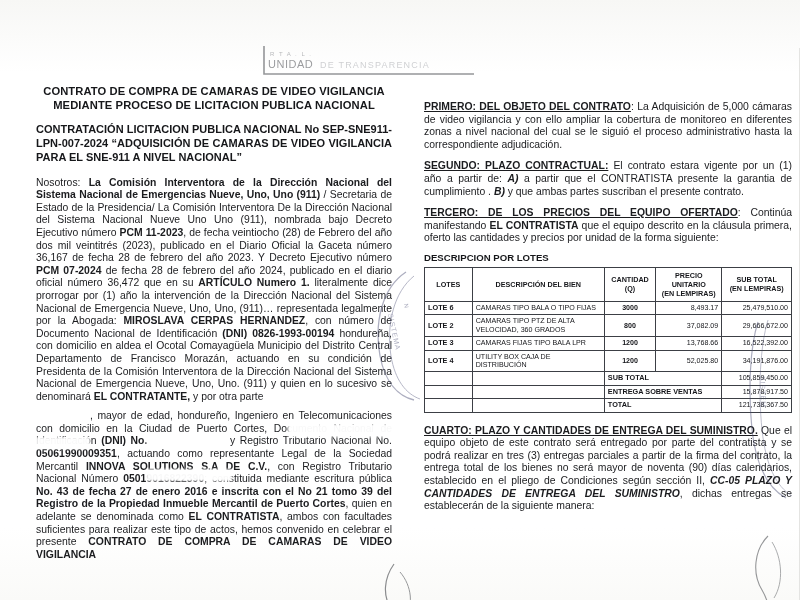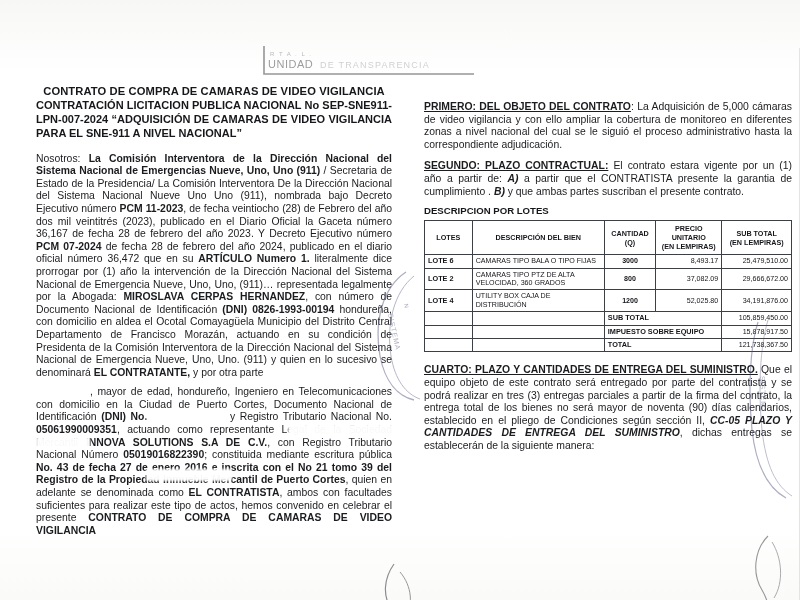--- a/index.html
+++ b/index.html
@@ -135,20 +135,21 @@
     <text x="8" y="10" font-family="Liberation Sans, sans-serif" font-size="6" fill="#7d7f84" letter-spacing="1.5">R  T  A        .         L .</text>
     <text x="6" y="22" font-family="Liberation Sans, sans-serif" font-size="11" fill="#4a4c51" letter-spacing="0.5">UNIDAD</text>
     <text x="58" y="22" font-family="Liberation Sans, sans-serif" font-size="9" fill="#a9abb0" letter-spacing="1.2">DE  TRANSPARENCIA</text>
   </svg>
 
   <div class="col col-left">
 
     <div style="height:36px"></div>
 
     <div class="title">CONTRATO DE COMPRA DE CAMARAS DE VIDEO VIGILANCIA</div>
+    <div class="title" style="margin-bottom:10px">MEDIANTE PROCESO DE LICITACION PUBLICA NACIONAL</div>
 
     <p class="headpara"><span>CONTRATACIÓN LICITACION PUBLICA NACIONAL No SEP-SNE911-LPN-007-2024 </span><span>“ADQUISICIÓN DE CAMARAS DE VIDEO VIGILANCIA PARA EL SNE-911 A NIVEL NACIONAL”</span></p>
 
     <div style="height:5px"></div>
 
     <p class="para"><span>Nosotros: </span><b>La Comisión Interventora de la Dirección Nacional del Sistema Nacional de Emergencias Nueve, Uno, Uno (911)</b><span> / Secretaria de Estado de la Presidencia/ La Comisión Interventora De la Dirección Nacional del Sistema Nacional Nueve Uno Uno (911), nombrada bajo Decreto Ejecutivo número </span><b>PCM 11-2023</b><span>, de fecha veintiocho (28) de Febrero del año dos mil veintitrés (2023), publicado en el Diario Oficial la Gaceta número 36,167 de fecha 28 de febrero del año 2023. Y Decreto Ejecutivo número </span><b>PCM 07-2024</b><span> de fecha 28 de febrero del año 2024, publicado en el diario oficial número 36,472 que en su </span><b>ARTÍCULO Numero 1.</b><span> literalmente dice prorrogar por (1) año la intervención de la Dirección Nacional del Sistema Nacional de Emergencia Nueve, Uno, Uno, (911)… representada legalmente por la Abogada: </span><b>MIROSLAVA CERPAS HERNANDEZ</b><span>, con número de Documento Nacional de Identificación </span><b>(DNI) 0826-1993-00194</b><span> hondureña, con domicilio en aldea el Ocotal Comayagüela Municipio del Distrito Central Departamento de Francisco Morazán, actuando en su condición de Presidenta de la Comisión Interventora de la Dirección Nacional del Sistema Nacional de Emergencia Nueve, Uno, Uno. (911) y quien en lo sucesivo se denominará </span><b>EL CONTRATANTE,</b><span> y por otra parte </span><span class="redact" style="width:96px"></span></p>
 
     <p class="para" style="margin-top:2px"><span class="redact" style="width:52px;margin-right:2px"></span><span>, mayor de edad, hondureño, Ingeniero en Telecomunicaciones con domicilio en la Ciudad de Puerto Cortes, Documento Nacional de Identificación </span><b>(DNI) No.</b><span class="redact" style="width:74px;margin:0 2px"></span><span> y Registro Tributario Nacional No. </span><b>05061990009351</b><span>, actuando como representante Legal de la Sociedad Mercantil </span><b>INNOVA SOLUTIONS S.A DE C.V.</b><span>, con Registro Tributario Nacional Número </span><b>05019016822390</b><span>; constituida mediante escritura pública </span><b>No. 43 de fecha 27 de enero 2016 e inscrita con el No 21 tomo 39 del Registro de la Propiedad Inmueble Mercantil de Puerto Cortes</b><span>, quien en adelante se denominada como </span><b>EL CONTRATISTA</b><span>, ambos con facultades suficientes para realizar este tipo de actos, hemos convenido en celebrar el presente </span><b>CONTRATO DE COMPRA DE CAMARAS DE VIDEO VIGILANCIA</b></p>
 
   </div>
@@ -161,20 +162,21 @@
 
   <div class="col col-right">
 
     <div style="height:44px"></div>
 
 
     <p class="para" style="margin-top:9px"><b class="u">PRIMERO: DEL OBJETO DEL CONTRATO</b><span>: La Adquisición de 5,000 cámaras de video vigilancia y con ello ampliar la cobertura de monitoreo en diferentes zonas a nivel nacional del cual se le siguió el proceso administrativo hasta la correspondiente adjudicación.</span></p>
 
     <p class="para" style="margin-top:9px"><b class="u">SEGUNDO: PLAZO CONTRACTUAL:</b><span> El contrato estara vigente por un (1) año a partir de: </span><b class="it">A)</b><span> a partir que el CONTRATISTA presente la garantia de cumplimiento . </span><b class="it">B)</b><span> y que ambas partes suscriban el presente contrato.</span></p>
 
+    <p class="para" style="margin-top:9px"><b class="u">TERCERO: DE LOS PRECIOS DEL EQUIPO OFERTADO</b><span>: Continúa manifestando </span><b>EL CONTRATISTA</b><span> que el equipo descrito en la cláusula primera, oferto las cantidades y precios por unidad de la forma siguiente:</span></p>
 
     <div class="tbl-caption">DESCRIPCION POR LOTES</div>
 
     <table class="lotes">
       <thead>
         <tr>
           <th style="width:13%">LOTES</th>
           <th style="width:36%">DESCRIPCIÓN DEL BIEN</th>
           <th style="width:14%">
             <span>CANTIDAD</span><br>
@@ -200,37 +202,44 @@
           <td class="num">25,479,510.00</td>
         </tr>
         <tr>
           <td class="lote">LOTE 2</td>
           <td class="desc">CAMARAS TIPO PTZ DE ALTA VELOCIDAD, 360 GRADOS</td>
           <td class="qty">800</td>
           <td class="num">37,082.09</td>
           <td class="num">29,666,672.00</td>
         </tr>
         <tr>
+          <td class="lote">LOTE 3</td>
+          <td class="desc">CAMARAS FIJAS TIPO BALA LPR</td>
+          <td class="qty">1200</td>
+          <td class="num">13,768.66</td>
+          <td class="num">16,522,392.00</td>
+        </tr>
+        <tr>
           <td class="lote">LOTE 4</td>
           <td class="desc">UTILITY BOX CAJA DE DISTRIBUCIÓN</td>
           <td class="qty">1200</td>
           <td class="num">52,025.80</td>
           <td class="num">34,191,876.00</td>
         </tr>
 
         <tr>
           <td class="noborder"></td>
           <td class="noborder"></td>
           <td class="tl" colspan="2">SUB TOTAL</td>
           <td class="num">105,859,450.00</td>
         </tr>
         <tr>
           <td class="noborder"></td>
           <td class="noborder"></td>
-          <td class="tl" colspan="2">IMPUESTO SOBRE EQUIPO</td>
+          <td class="tl" colspan="2">ENTREGA SOBRE VENTAS</td>
           <td class="num">15,878,917.50</td>
         </tr>
         <tr>
           <td class="noborder"></td>
           <td class="noborder"></td>
           <td class="tl" colspan="2">TOTAL</td>
           <td class="num">121,738,367.50</td>
         </tr>
       </tbody>
     </table>

